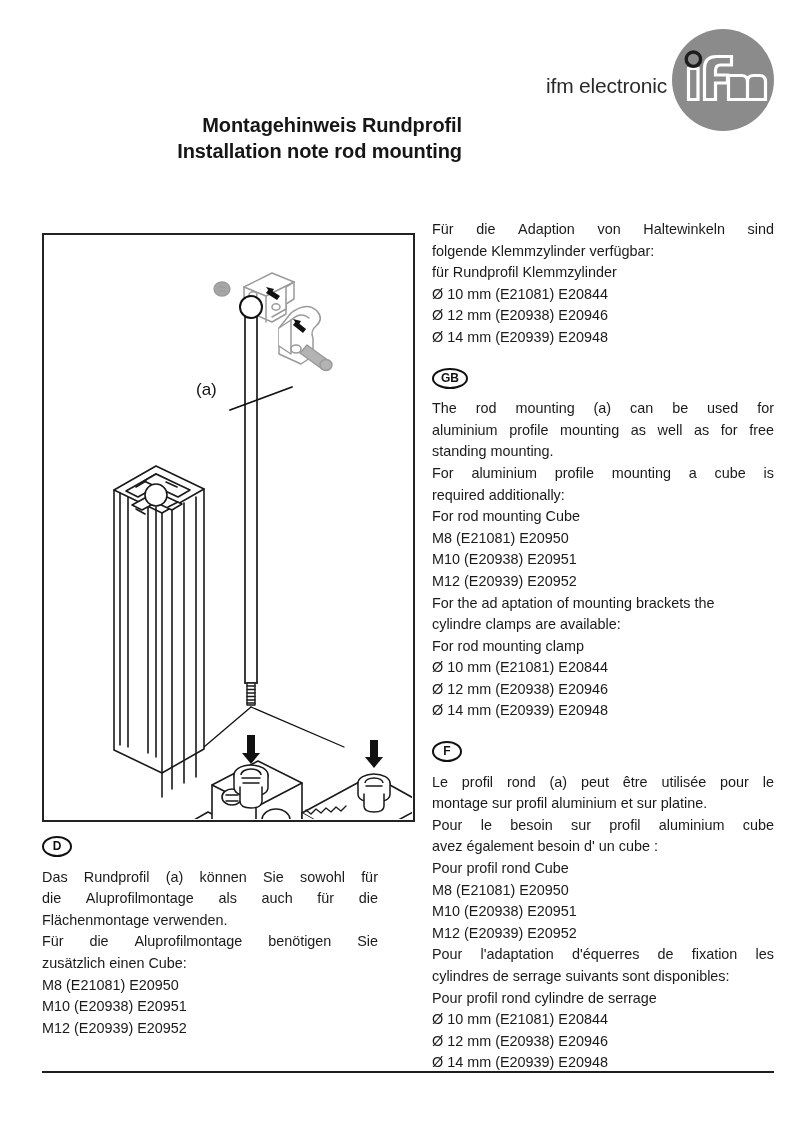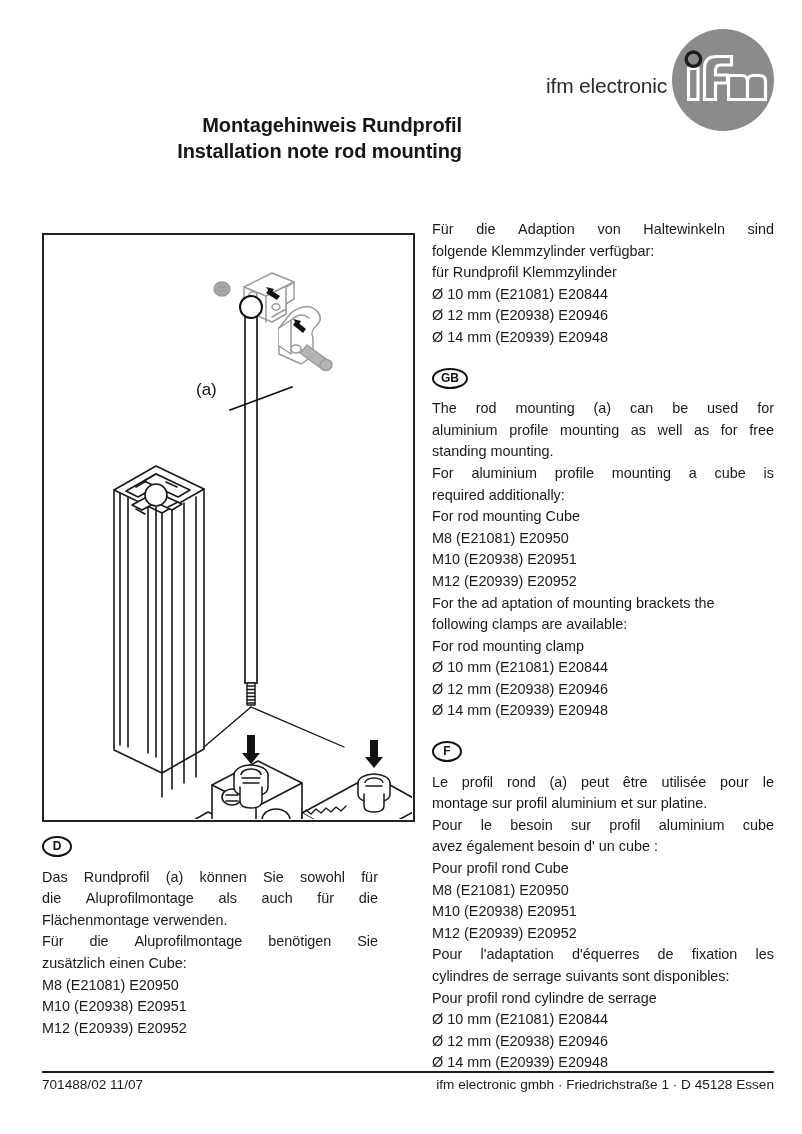--- a/index.html
+++ b/index.html
@@ -484,21 +484,21 @@
           <span>is</span>
       </div>
       <div class="ln">required additionally:</div>
 
       <div class="ln">For rod mounting  Cube</div>
       <div class="ln">M8   (E21081)       E20950</div>
       <div class="ln">M10 (E20938)  E20951</div>
       <div class="ln">M12 (E20939)  E20952</div>
 
       <div class="ln">For the ad aptation of mounting brackets the</div>
-      <div class="ln">following clamps are available:</div>
+      <div class="ln">cylindre clamps are available:</div>
 
       <div class="ln">For rod mounting  clamp</div>
       <div class="ln">Ø 10 mm (E21081)  E20844</div>
       <div class="ln">Ø 12 mm (E20938)  E20946</div>
       <div class="ln">Ø 14 mm (E20939)  E20948</div>
     </div>
 
     <div class="gap"></div>
 
     <div>
@@ -547,18 +547,14 @@
       <div class="ln">cylindres de serrage suivants sont disponibles:</div>
 
       <div class="ln">Pour profil rond  cylindre de serrage</div>
       <div class="ln">Ø 10 mm (E21081)  E20844</div>
       <div class="ln">Ø 12 mm (E20938)  E20946</div>
       <div class="ln">Ø 14 mm (E20939)  E20948</div>
     </div>
   </div>
 
   <div class="footer-rule"></div>
-  <div class="footer">
-    <span>701488/02  11/07</span>
-    <span>ifm electronic gmbh · Friedrichstraße 1 ·  D 45128 Essen</span>
-  </div>
 
 </div>
 
 </body></html>

